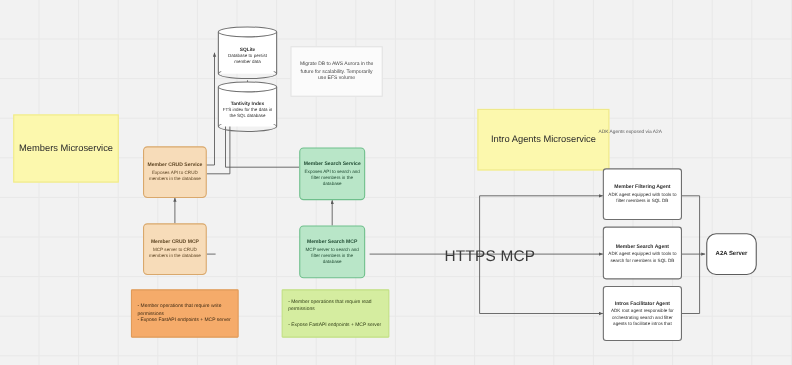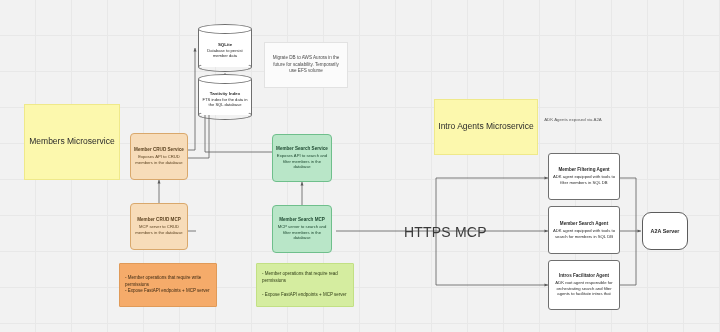--- a/index.html
+++ b/index.html
@@ -202,25 +202,25 @@
       <path d="M436,231 L436,285 L548,285" marker-end="url(#arrowsm)"></path>
 
       <path d="M620,178 L636,178 L636,231"></path>
       <path d="M620,285 L636,285 L636,231"></path>
       <path d="M620,231 L641,231" marker-end="url(#arrowsm)"></path>
 
       <path d="M188,231 L196,231"></path>
     </g>
   </svg>
 
-  <div class="node sticky" style="left:24px; top:104px; width:96px; height:76px;align-items:center;">
+  <div class="node sticky" style="left:12px; top:104px; width:96px; height:62px;align-items:center;">
     <span>Members Microservice</span>
   </div>
 
-  <div class="node sticky" style="left:434px; top:99px; width:104px; height:56px;align-items:center;">
+  <div class="node sticky" style="left:434px; top:99px; width:120px; height:56px;align-items:center;">
     <span>Intro Agents Microservice</span>
   </div>
 
   <div class="cyl" style="left:198px; top:24px; width:54px; height:48px;">
     <div class="body"></div>
     <div class="bot"></div>
     <div class="top"></div>
     <div class="txt">
       <div class="t">SQLite</div>
       <div class="d">Database to persist member data</div>

